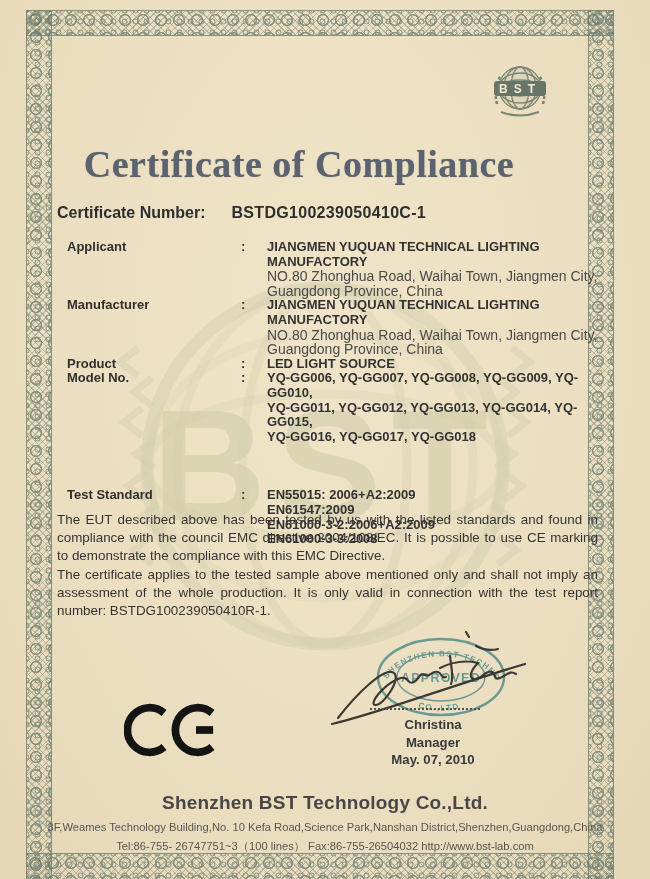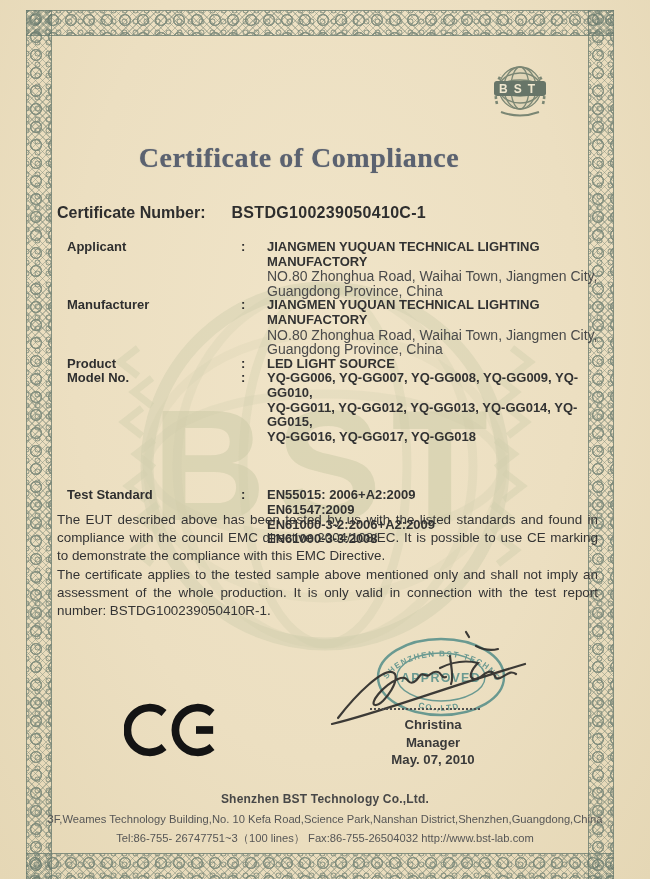--- a/index.html
+++ b/index.html
@@ -29,21 +29,21 @@
 
   
   .watermark{position:absolute;left:108px;top:268px;width:434px;height:396px;opacity:.5;pointer-events:none;}
 
   
   .logo{position:absolute;left:487px;top:58px;width:66px;height:70px;opacity:.88;}
 
   
   .title{
     position:absolute;top:142px;left:4px;right:56px;text-align:center;
-    font-family:"Liberation Serif", serif;font-weight:700;font-size:28px;
+    font-family:"Liberation Serif", serif;font-weight:700;font-size:38px;
     color:#5b6270;letter-spacing:.5px;text-shadow:0 0 1px rgba(91,98,112,.55);
   }
 
   
   .certnum{position:absolute;top:204px;left:57px;font-size:16px;font-weight:700;color:#2e2e2e;}
   .certnum .val{margin-left:26px;letter-spacing:.3px;}
 
   
   .fields{position:absolute;top:240px;left:57px;right:48px;}
   .frow{display:grid;grid-template-columns:10px 174px 26px 1fr;}
@@ -62,21 +62,21 @@
   .ce{position:absolute;left:124px;top:702px;}
 
   
   .stamp{position:absolute;left:374px;top:636px;mix-blend-mode:multiply;opacity:.88;}
   .signature{position:absolute;left:328px;top:626px;}
   .sigline{position:absolute;left:370px;top:708px;width:110px;border-bottom:2px dotted #4e4e4e;}
   .sigblock{position:absolute;left:348px;top:716px;width:170px;text-align:center;font-weight:700;color:#3a3a3a;font-size:13.2px;line-height:17.5px;}
 
   
   .footer{position:absolute;top:792px;left:38px;right:38px;text-align:center;}
-  .footer .company{font-size:12px;font-weight:700;color:#474747;letter-spacing:.2px;}
+  .footer .company{font-size:19px;font-weight:700;color:#474747;letter-spacing:.2px;}
   .footer .address{font-size:11.2px;color:#565656;margin-top:7px;}
   .footer .contacts{font-size:11.2px;color:#565656;margin-top:6px;}
 </style>
 </head>
 <body>
 
 <div class="cert">
 
   <div class="band pat h top"></div>
   <div class="band pat h bottom"></div>

